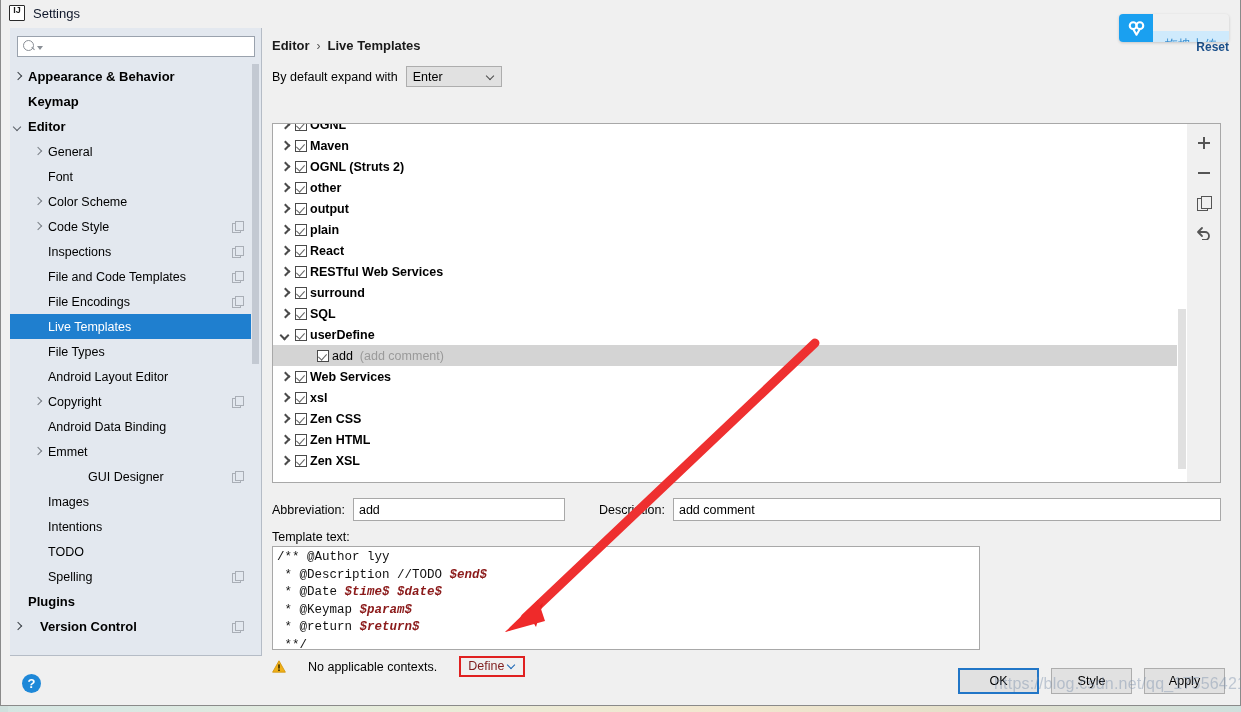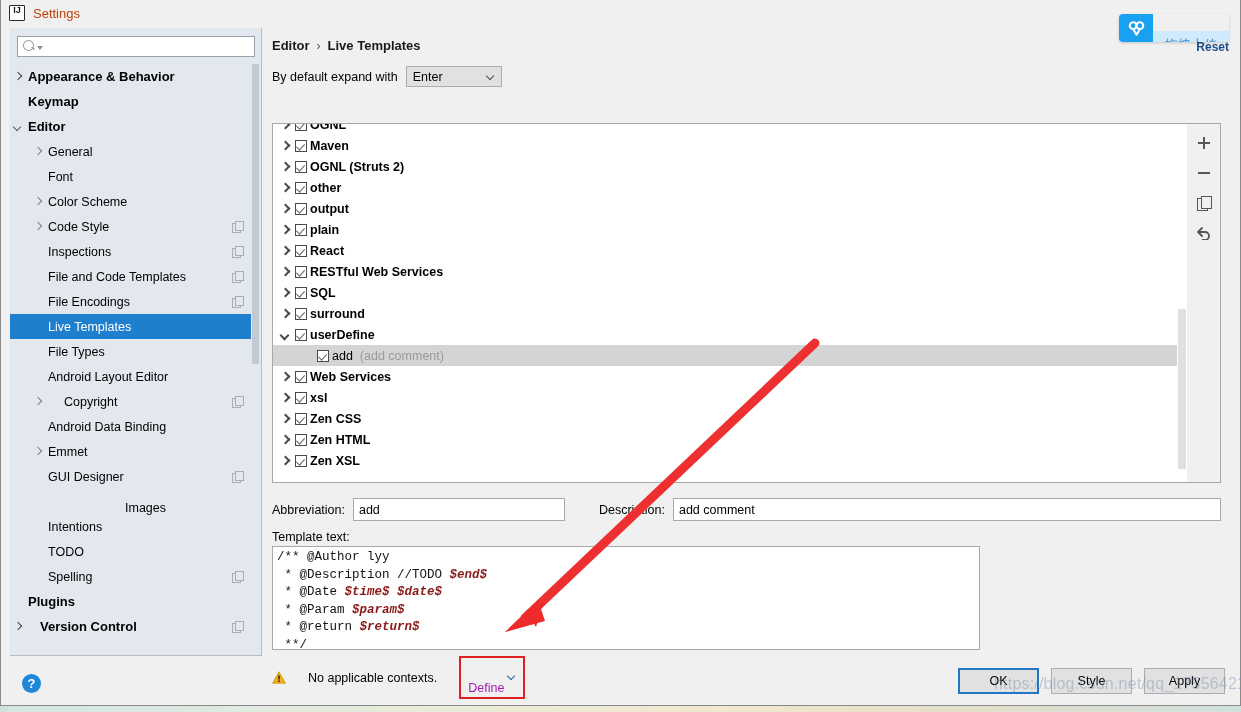--- a/index.html
+++ b/index.html
@@ -60,21 +60,21 @@
     position: relative;
     border-radius: 1px;
     flex: none;
   }
   .ij-logo::before {
     content: "IJ";
     position: absolute; left:0; top:-1px; width:100%;
     text-align:center; font-size:9px; font-weight:bold; color:#1a1a1a;
     font-family: "Liberation Sans", sans-serif;
   }
-  .title-text { font-size: 13px; color:#c2410c; }
+  .title-text { font-size: 13px; color:#0f172a; }
 
   .dlg-body {
     position: absolute; left: 1px; top: 26px; right: 1px; bottom: 1px;
     background: #f0f0f0;
   }
 
   
   .sidebar {
     position: absolute; left: 8px; top: 2px; width: 252px; bottom: 48px;
     background: #e3e8ef;
@@ -280,21 +280,21 @@
     position:absolute; left:8px; top:630px; display:flex; align-items:center; gap:22px;
   }
   .warn-ico { width:14px; height:13px; position:relative; flex:none; }
   .warn-ico svg { position:absolute; left:0; top:0; }
   .ctx-text { font-size:12.5px; }
   .define-box {
     border:2px solid #e02020; padding:1px 7px 2px 7px;
     display:flex; align-items:center; gap:4px;
     background:#f0f0f0;
   }
-  .define-link { color:#a21caf; font-size:12.5px;margin-top:22px; }
+  .define-link { color:#7f1d1d; font-size:12.5px; }
   .define-cv { width:8px;height:8px;position:relative;}
   .define-cv::before{content:"";position:absolute;left:0;top:0;width:5px;height:5px;
     border-right:1.3px solid #1a66b5;border-bottom:1.3px solid #1a66b5;transform:rotate(45deg);}
 
   
   .btnbar { position:absolute; right:14px; bottom:10px; display:flex; gap:12px; }
   .dbtn {
     width:81px; height:26px; background:#e1e1e1; border:1px solid #adadad;
     display:flex; align-items:center; justify-content:center;
     font-size:12.5px; cursor:pointer;
@@ -417,39 +417,39 @@
               <span class="side-label">Live Templates</span>
             </div>
             <div class="tree-row" style="padding-left: 38px;">
               <span class="tw" style="margin-left: -16px; margin-right: 4px;"></span>
               <span class="side-label">File Types</span>
             </div>
             <div class="tree-row" style="padding-left: 38px;">
               <span class="tw" style="margin-left: -16px; margin-right: 4px;"></span>
               <span class="side-label">Android Layout Editor</span>
             </div>
-            <div class="tree-row" style="padding-left: 38px; gap: 16px;">
+            <div class="tree-row" style="padding-left: 38px;">
               <span class="tw right" style="margin-left: -16px; margin-right: 4px;"></span>
               <span class="side-label">Copyright</span>
               <span class="copy-badge"></span>
             </div>
             <div class="tree-row" style="padding-left: 38px;">
               <span class="tw" style="margin-left: -16px; margin-right: 4px;"></span>
               <span class="side-label">Android Data Binding</span>
             </div>
             <div class="tree-row" style="padding-left: 38px;">
               <span class="tw right" style="margin-left: -16px; margin-right: 4px;"></span>
               <span class="side-label">Emmet</span>
             </div>
-            <div class="tree-row" style="padding-left: 38px;">
+            <div class="tree-row" style="padding-left: 38px; gap: 40px;">
               <span class="tw" style="margin-left: -16px; margin-right: 4px;"></span>
               <span class="side-label">GUI Designer</span>
               <span class="copy-badge"></span>
             </div>
-            <div class="tree-row" style="padding-left: 38px; flex-direction: column;">
+            <div class="tree-row" style="padding-left: 38px;">
               <span class="tw" style="margin-left: -16px; margin-right: 4px;"></span>
               <span class="side-label">Images</span>
             </div>
             <div class="tree-row" style="padding-left: 38px;">
               <span class="tw" style="margin-left: -16px; margin-right: 4px;"></span>
               <span class="side-label">Intentions</span>
             </div>
             <div class="tree-row" style="padding-left: 38px;">
               <span class="tw" style="margin-left: -16px; margin-right: 4px;"></span>
               <span class="side-label">TODO</span>
@@ -530,26 +530,26 @@
                   <span class="tname">React</span>
                 </div>
                 <div class="trow">
                   <span class="twg r"></span>
                   <span class="cbx on"></span>
                   <span class="tname">RESTful Web Services</span>
                 </div>
                 <div class="trow">
                   <span class="twg r"></span>
                   <span class="cbx on"></span>
+                  <span class="tname">surround</span>
+                </div>
+                <div class="trow">
+                  <span class="twg r"></span>
+                  <span class="cbx on"></span>
                   <span class="tname">SQL</span>
-                </div>
-                <div class="trow">
-                  <span class="twg r"></span>
-                  <span class="cbx on"></span>
-                  <span class="tname">surround</span>
                 </div>
                 <div class="trow">
                   <span class="twg d"></span>
                   <span class="cbx on"></span>
                   <span class="tname">userDefine</span>
                 </div>
                 <div class="trow sel" style="padding-left: 44px;">
                   <span class="cbx on"></span>
                   <span class="tname plain">add</span>
                   <span class="tdesc">(add comment)</span>
@@ -602,21 +602,21 @@
           <input class="ftext" style="width: 212px; margin-left: 8px;" value="add">
           <span class="flabel" style="margin-left:34px;">Description:</span>
           <input class="ftext" style="flex: 1 1 0%; margin-left: 8px;" value="add comment">
         </div>
 
         <div class="tmpl-label">Template text:</div>
         <div class="tmpl-box">
           <pre id="tmpl-code"><span>/** @Author lyy</span>
 <span> * @Description //TODO </span><span class="var">$end$</span>
 <span> * @Date </span><span class="var">$time$ $date$</span>
-<span> * @Param </span><span class="var">$param$</span>
+<span> * @Keymap </span><span class="var">$param$</span>
 <span> * @return </span><span class="var">$return$</span>
 <span> **/</span></pre>
         </div>
 
         <div class="ctxbar">
           <span class="warn-ico">
             <svg width="14" height="13" viewBox="0 0 14 13">
               <path d="M7 0.8 L13.4 12.2 H0.6 Z" fill="#f0b018" stroke="#d09208" stroke-width="0.8"></path>
               <rect x="6.2" y="4.4" width="1.6" height="4.2" fill="#3a2c00"></rect>
               <rect x="6.2" y="9.4" width="1.6" height="1.6" fill="#3a2c00"></rect>

